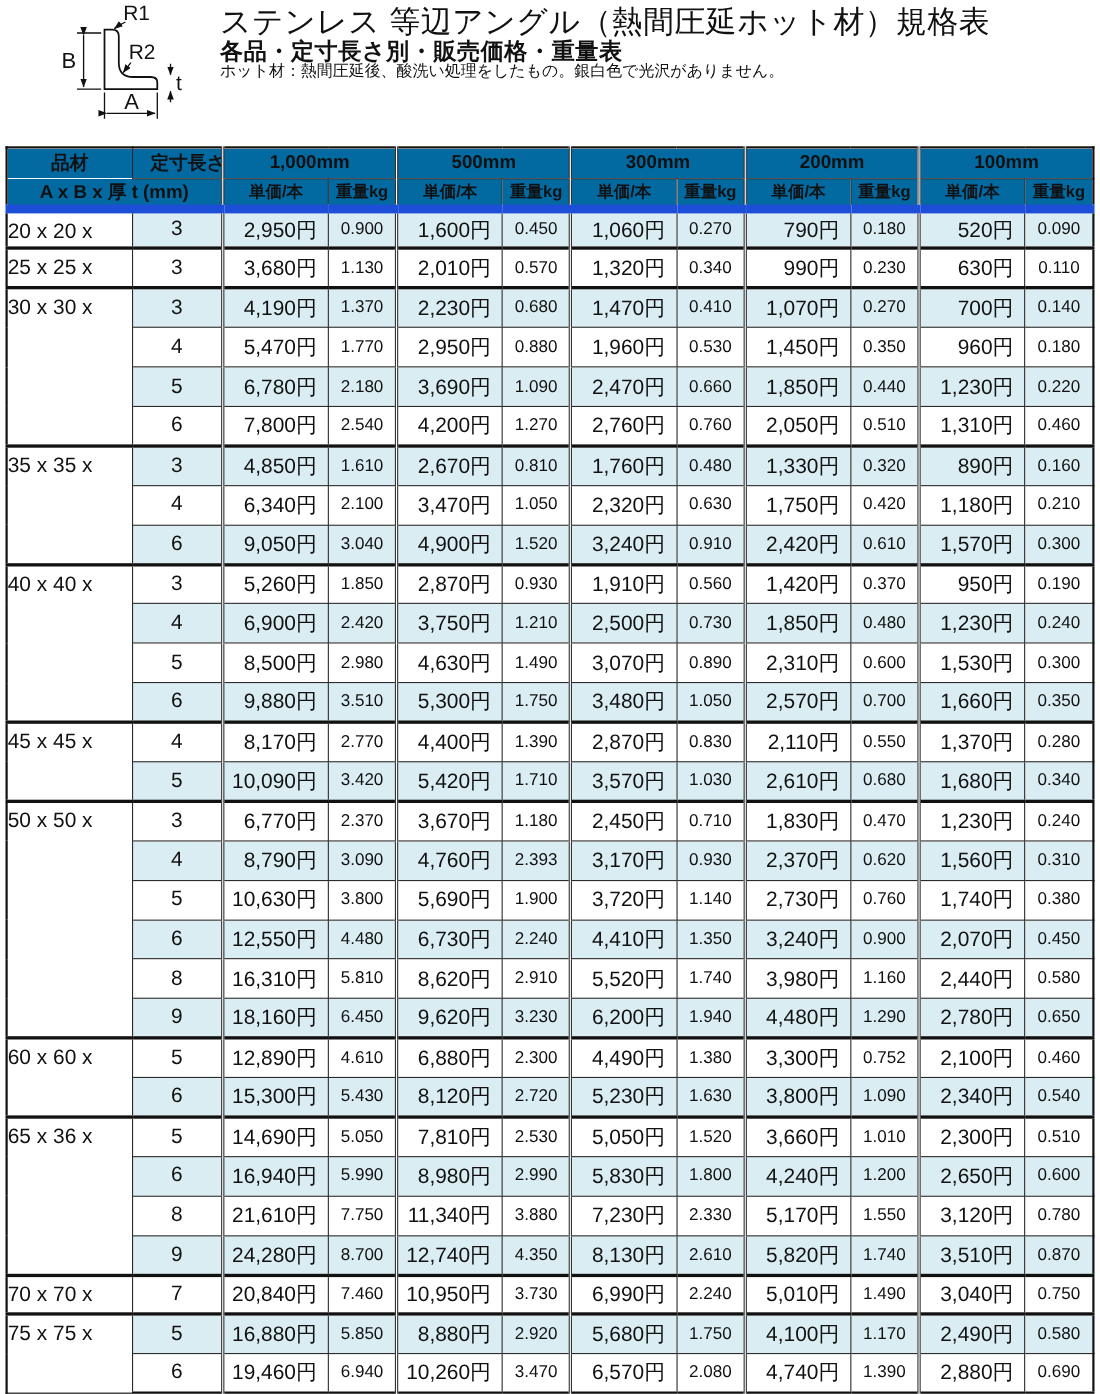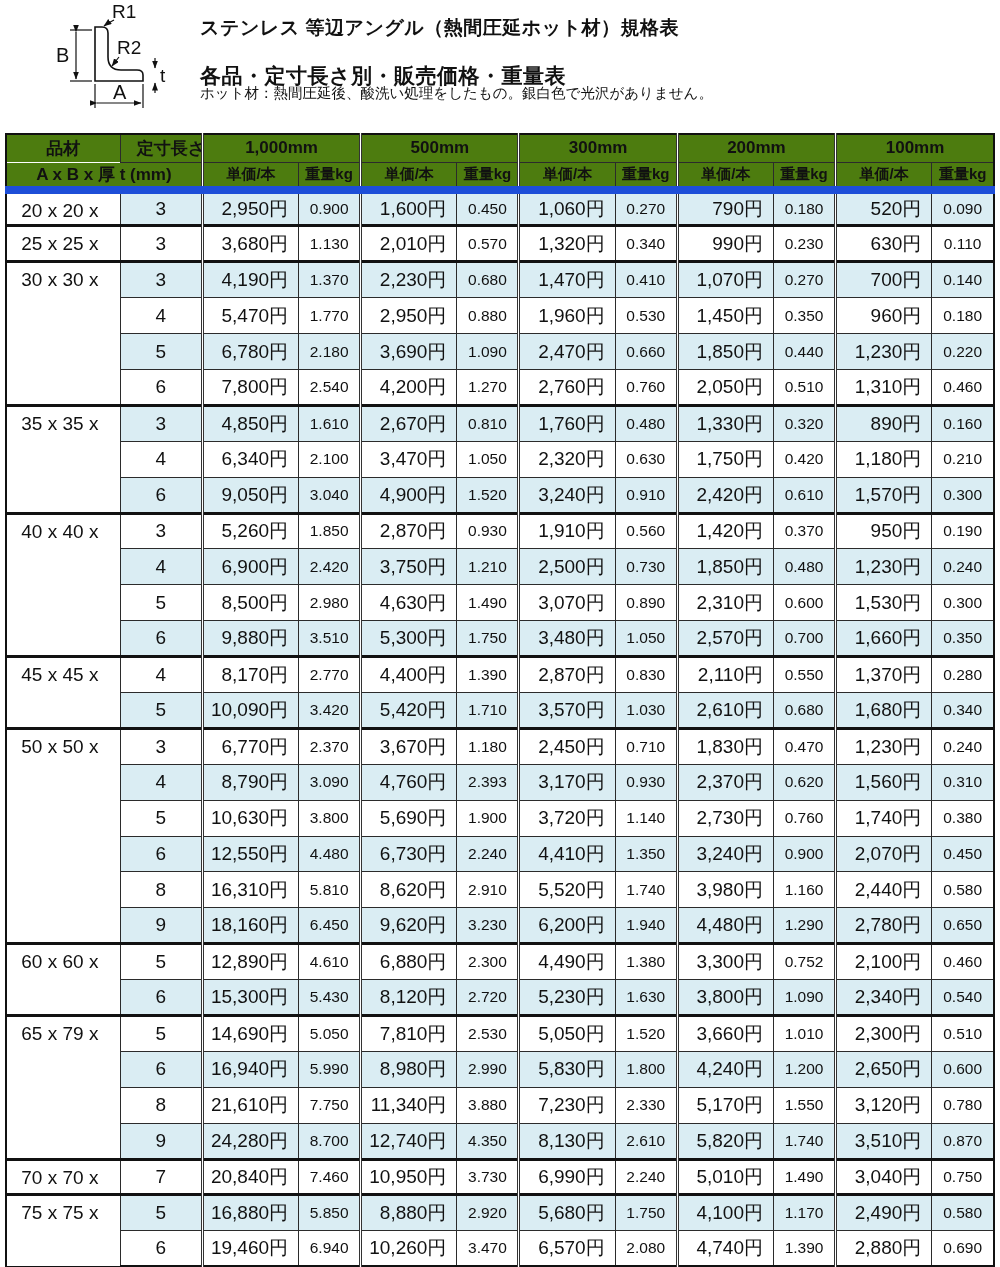--- a/index.html
+++ b/index.html
@@ -5,48 +5,48 @@
   * { margin:0; padding:0; box-sizing:border-box; }
   html,body { background:#ffffff; }
   .page {
     position:relative; width:1000px; height:1267px; background:#fff;
     font-family:"Liberation Sans","DejaVu Sans",sans-serif; color:#111;
   }
   
   .hdr { position:absolute; top:0; left:0; width:1000px; height:130px; }
   .diagram { position:absolute; top:2px; left:22px; }
   .titles { position:absolute; left:200px; top:6px; }
-  .title-main  { font-size:19px; font-weight:bold; letter-spacing:0.5px; line-height:1.0;margin-top:12px; }
-  .title-sub   { font-size:21px; font-weight:bold; letter-spacing:0.5px; margin-top:28px; line-height:1.0; }
+  .title-main  { font-size:28px; font-weight:normal; letter-spacing:0.5px; line-height:1.0; }
+  .title-sub   { font-size:21px; font-weight:bold; letter-spacing:0.5px; margin-top:3px; line-height:1.0; }
   .title-note  { font-size:14.5px; font-weight:normal; line-height:1.0; }
   
   table.price {
     position:absolute; top:133px; left:5px; width:990px;
     border-collapse:collapse; table-layout:fixed;
     border:2px solid #111;
   }
   col.c-size { width:114px; }
   col.c-len  { width:82px;  }
   col.c-price{ width:96px;  }
   col.c-weight{ width:62px; }
   th, td { border:1px solid #2b2b2b; vertical-align:middle; overflow:hidden; white-space:nowrap; }
   thead tr { height:28px; }
-  thead th { font-weight:bold; text-align:center; background:#4d7c0f; }
+  thead th { font-weight:bold; text-align:center; background:#0369a1; }
   th.h-item { font-size:17px; border-bottom:none; }
   th.h-len  { font-size:17px;padding-left:16px; }
   th.h-grp  { font-size:17px; }
   th.h-dim  { font-size:17px; border-top:none; }
   th.h-price, th.h-weight { font-size:15px; }
   thead tr.subrow th { border-bottom:8px solid #1d4ed8; }
   
   th.dbl, td.price-cell { border-left:3px double #333; }
   tbody tr { height:35.9px; }
   td { font-size:19px; }
   td.size-cell {
-    text-align:center; padding-right:7px; background:#fff;
+    text-align:left; padding-right:7px; background:#fff;
     vertical-align:top; padding-top:6px; font-size:19px;
   }
   td.len-cell { text-align:center; font-size:19px; }
   td.price-cell { text-align:right; padding-right:10px; font-size:19px; }
   td.weight-cell { text-align:center; font-size:15.5px; }
   tr.shaded td { background:#daedf3; }
   tr.shaded td.size-cell { background:#fff; }
   tr.group-start td { border-top:3px solid #111; }
   tbody tr:last-child td { border-bottom:3px solid #111; }
 </style>
@@ -434,21 +434,21 @@
           <td class="price-cell">8,120円</td>
           <td class="weight-cell">2.720</td>
           <td class="price-cell">5,230円</td>
           <td class="weight-cell">1.630</td>
           <td class="price-cell">3,800円</td>
           <td class="weight-cell">1.090</td>
           <td class="price-cell">2,340円</td>
           <td class="weight-cell">0.540</td>
         </tr>
         <tr class=" group-start">
-          <td rowspan="4" class="size-cell">65 x 79  x</td>
+          <td rowspan="4" class="size-cell">65 x 36  x</td>
           <td class="len-cell">5</td>
           <td class="price-cell">14,690円</td>
           <td class="weight-cell">5.050</td>
           <td class="price-cell">7,810円</td>
           <td class="weight-cell">2.530</td>
           <td class="price-cell">5,050円</td>
           <td class="weight-cell">1.520</td>
           <td class="price-cell">3,660円</td>
           <td class="weight-cell">1.010</td>
           <td class="price-cell">2,300円</td>

